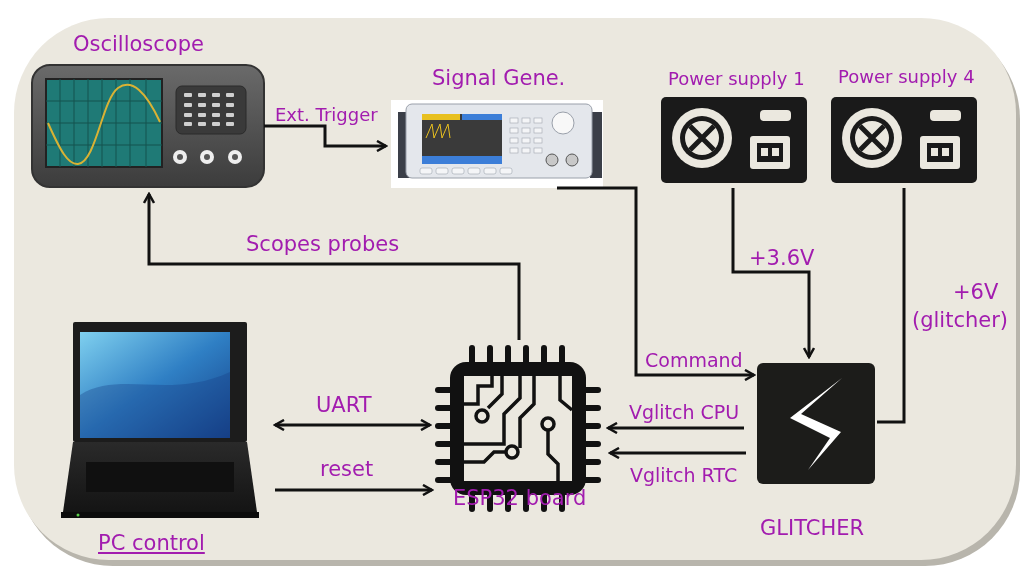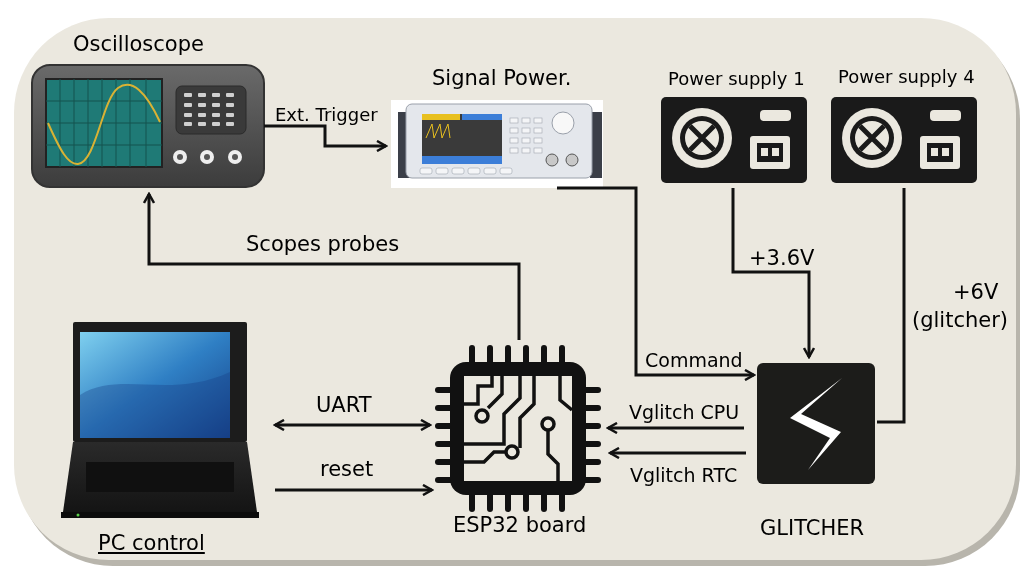--- a/index.html
+++ b/index.html
@@ -1,19 +1,19 @@
 <!DOCTYPE html>
 <html><head>
   <meta charset="utf-8">
   <style>
     html, body { margin:0; padding:0; background:#ffffff; }
     body { width:1024px; height:580px; position:relative; overflow:hidden;
            font-family:"DejaVu Sans", "Liberation Sans", sans-serif; }
     #canvas { position:absolute; left:0; top:0; width:1024px; height:580px; }
-    .lbl { position:absolute; color:#000000; white-space:nowrap; font-family:"DejaVu Sans", sans-serif; }
+    .lbl { position:absolute; color:#a21caf; white-space:nowrap; font-family:"DejaVu Sans", sans-serif; }
     .big { font-size:21px; }
     .mid { font-size:18px; }
     .sm { font-size:19px; }
   </style>
 </head>
 <body>
 
 <svg id="canvas" viewBox="0 0 1024 580" xmlns="http://www.w3.org/2000/svg">
   <defs>
     <marker id="arrow" viewBox="0 0 12 12" refX="10" refY="6" markerWidth="12" markerHeight="12" markerUnits="userSpaceOnUse" orient="auto">
@@ -213,25 +213,25 @@
     <path d="M733,188 L733,272 L809,272 L809,357" marker-end="url(#arrow)"></path>
     <path d="M904,188 L904,422 L877,422"></path>
     <path d="M275,425 L430,425" marker-start="url(#arrow-start)" marker-end="url(#arrow)"></path>
     <path d="M275,490 L432,490" marker-end="url(#arrow)"></path>
     <path d="M744,428 L608,428" marker-end="url(#arrow)"></path>
     <path d="M746,453 L610,453" marker-end="url(#arrow)"></path>
   </g>
 </svg>
 
 <div class="lbl big" style="left:73px; top:32px;">Oscilloscope</div>
-<div class="lbl big" style="left:432px; top:66px;">Signal Power.</div>
+<div class="lbl big" style="left:432px; top:66px;">Signal Gene.</div>
 <div class="lbl mid" style="left:668px; top:68px;">Power supply 1</div>
 <div class="lbl mid" style="left:838px; top:66px;">Power supply 4</div>
 <div class="lbl big" style="left:98px; top:531px;text-decoration:underline;">PC control</div>
-<div class="lbl big" style="left:453px; top:513px;">ESP32 board</div>
+<div class="lbl big" style="left:453px; top:486px;">ESP32 board</div>
 <div class="lbl big" style="left:760px; top:516px;">GLITCHER</div>
 
 <div class="lbl mid" style="left:275px; top:104px;">Ext. Trigger</div>
 <div class="lbl big" style="left:246px; top:232px;">Scopes probes</div>
 <div class="lbl sm" style="left:645px; top:349px;">Command</div>
 <div class="lbl big" style="left:749px; top:246px;text-align:center;">+3.6V</div>
 <div class="lbl big" style="left:953px; top:280px;">+6V</div>
 <div class="lbl big" style="left:912px; top:308px;">(glitcher)</div>
 <div class="lbl big" style="left:316px; top:393px;">UART</div>
 <div class="lbl big" style="left:320px; top:457px;">reset</div>

